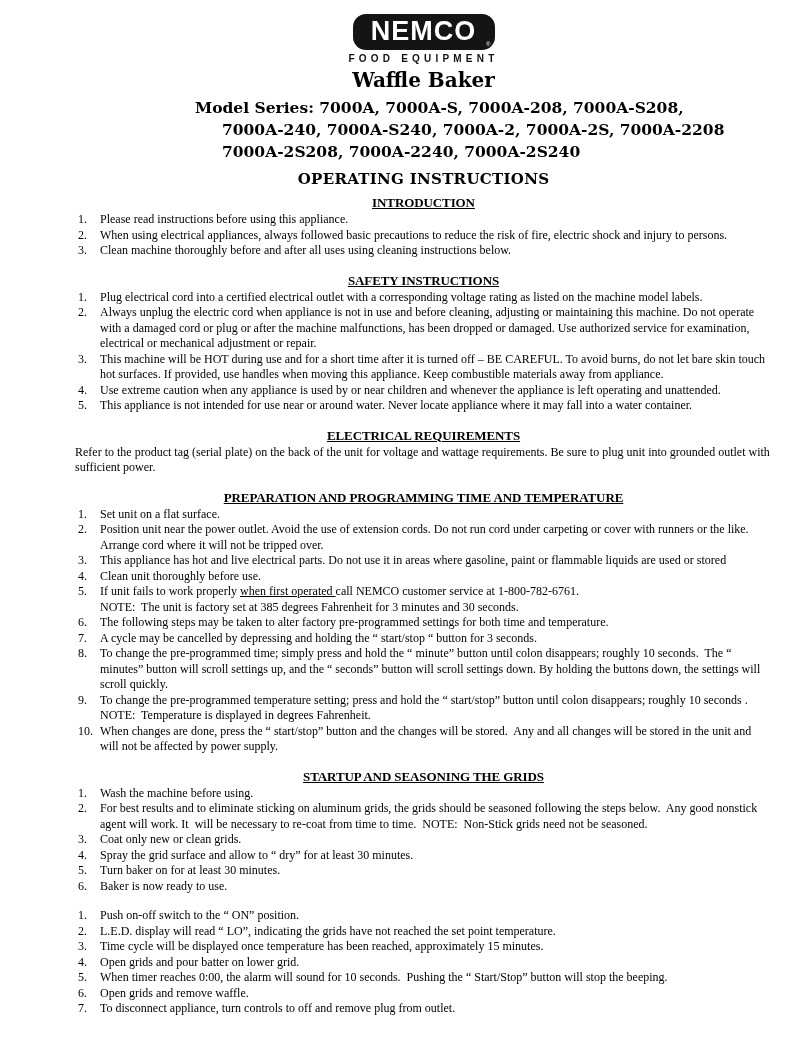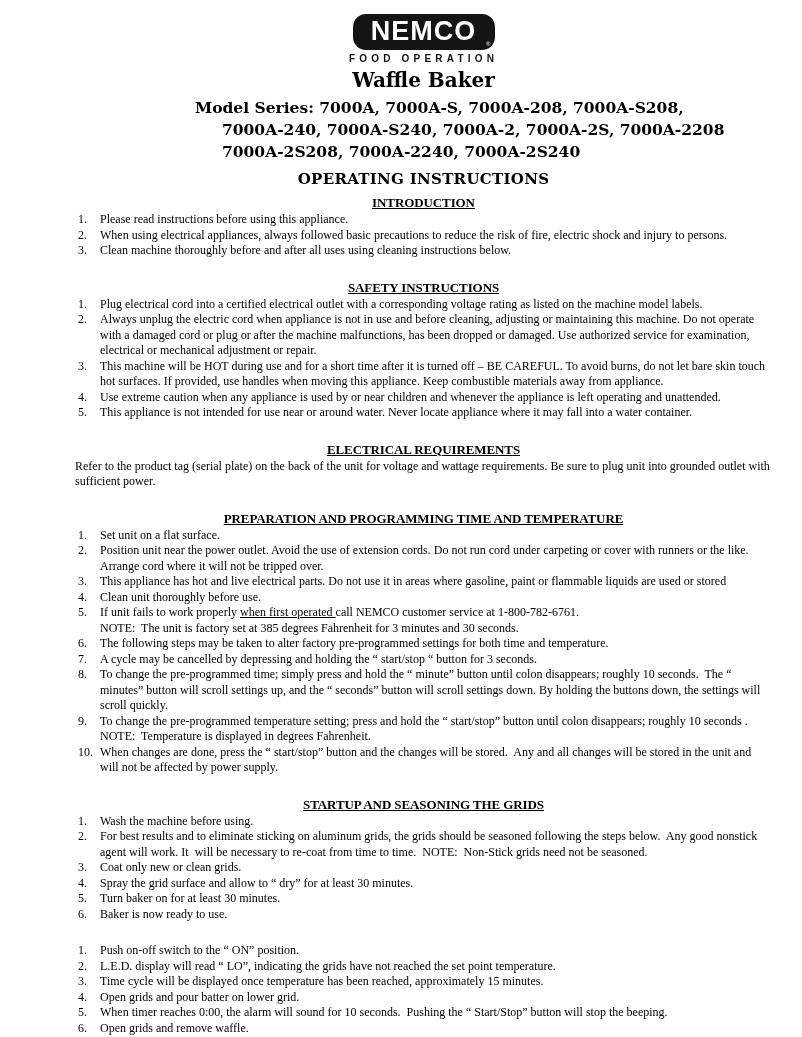--- a/index.html
+++ b/index.html
@@ -38,21 +38,21 @@
     font-size:15.5px;line-height:22px;margin-top:7px;
   }
   .ms-1{margin-left:120px;}
   .ms-2{margin-left:147px;}
   .doc-heading{
     font-family:"DejaVu Serif", serif;font-size:15px;font-weight:bold;
     margin:7px 0 0 0;letter-spacing:.3px;line-height:19px;
   }
   
   main{margin-top:6px;font-size:12px;line-height:15.5px;}
-  section{margin-top:21px;}
+  section{margin-top:14px;}
   section:first-child{margin-top:0;}
   .sec-h{
     font-size:13px;font-weight:bold;margin:0 0 1px 0;line-height:16px;
     letter-spacing:-0.1px;
     text-align:center;
   }
   .sec-h.u{text-decoration:underline;}
   .row{display:flex;}
   .num{flex:0 0 25px;box-sizing:border-box;padding-left:3px;}
   .txt{flex:1;white-space:pre-wrap;}
@@ -65,21 +65,21 @@
 </head>
 <body>
 
 <div class="page">
   <header class="doc-header">
     <div>
       <div class="logo-box">
         <span class="logo-brand">NEMCO</span>
         <span class="logo-reg">®</span>
       </div>
-      <div class="logo-tagline">FOOD OPERATION</div>
+      <div class="logo-tagline">FOOD EQUIPMENT</div>
     </div>
     <h1 class="title">Waffle Baker</h1>
     <div class="model-series">
       <div class="ms-line ms-1">Model Series: 7000A, 7000A-S, 7000A-208, 7000A-S208,</div>
       <div class="ms-line ms-2">7000A-240, 7000A-S240, 7000A-2, 7000A-2S, 7000A-2208</div>
       <div class="ms-line ms-2">7000A-2S208, 7000A-2240, 7000A-2S240</div>
     </div>
     <h2 class="doc-heading">OPERATING INSTRUCTIONS</h2>
   </header>
   <main id="doc-body">

